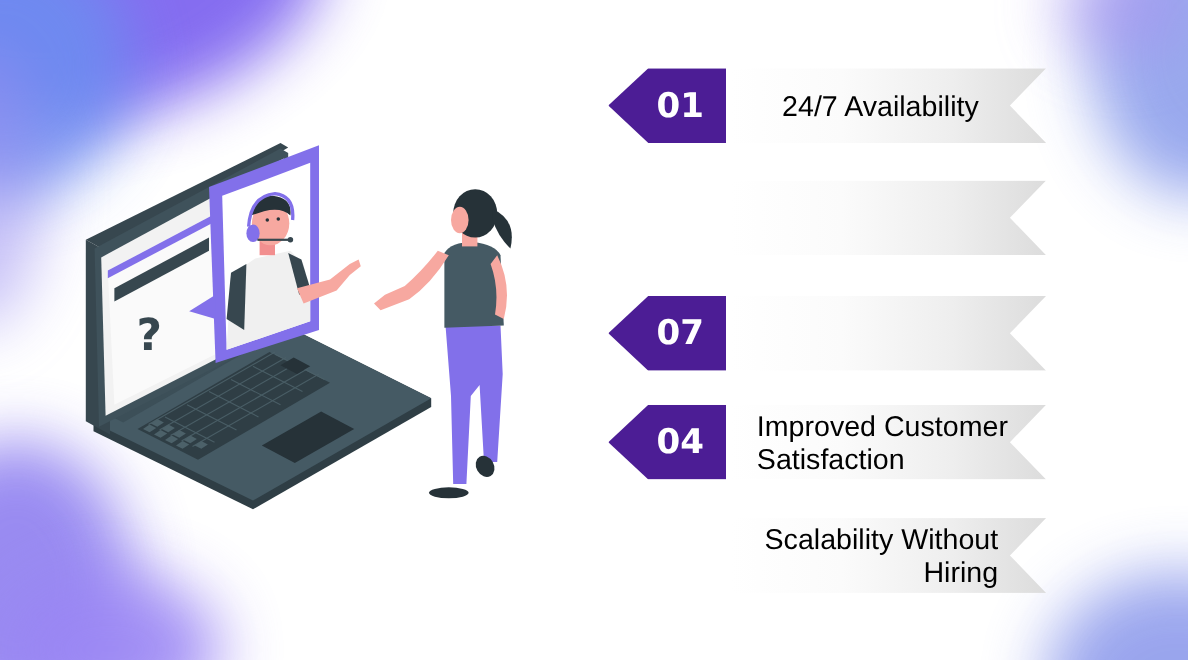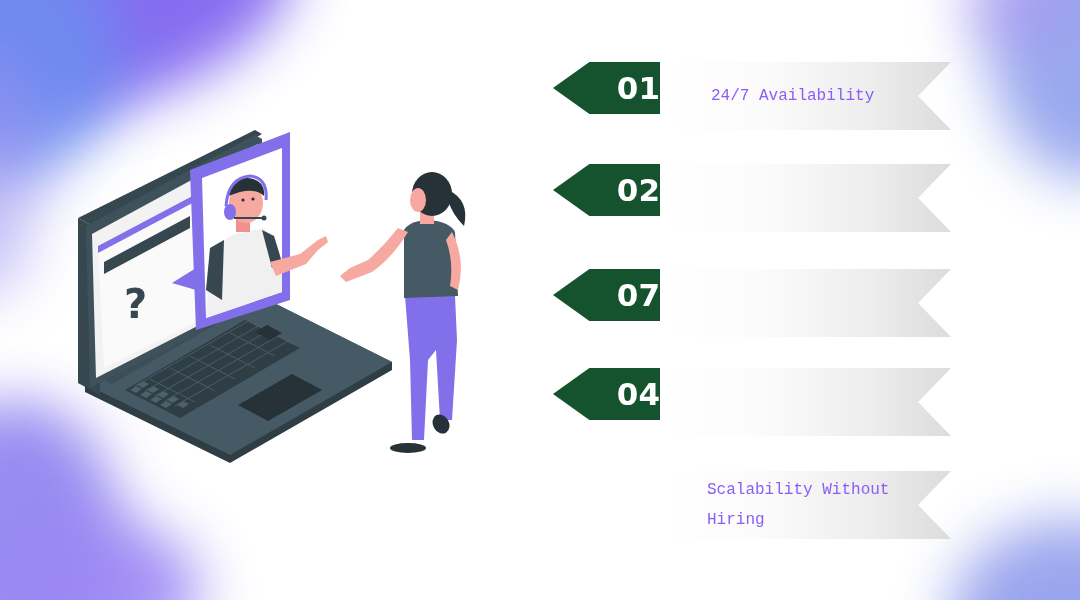--- a/index.html
+++ b/index.html
@@ -17,41 +17,41 @@
     .blob-bl-2 { left: 0px; top: 520px; width: 200px; height: 140px; background: #9a86f4; opacity: 0.9; }
     .blob-tr-1 { left: 990px; top: -80px; width: 200px; height: 260px; background: #8ea0ec; opacity: 0.9; }
     .blob-tr-2 { left: 960px; top: -40px; width: 120px; height: 90px; background: #a893f0; opacity: 0.6; }
     .blob-br-1 { left: 950px; top: 520px; width: 240px; height: 200px; background: #8f9cec; opacity: 0.9; }
 
     .illustration { position: absolute; left: 60px; top: 110px; width: 440px; height: 380px; }
 
     .benefit-list { position: absolute; left: 553px; top: 62px; width: 400px; }
     .benefit-row { position: absolute; left: 0; width: 400px; height: 68px; }
     .badge {
-      position: absolute; left: 0; top: 0; width: 107px; height: 52px;
-      background: #14532d;
+      position: absolute; left: 0; top: 0; width: 107px; height: 68px;
+      background: #4c1d95;
       clip-path: polygon(34% 0, 100% 0, 100% 100%, 34% 100%, 0 50%);
-      display: flex; align-items: center; justify-content: flex-end;
+      display: flex; align-items: center; justify-content: center;
       padding-left: 24px;
     }
     .badge-num {
       color: #ffffff; font-weight: bold; font-size: 31px;
       font-family: "DejaVu Sans", "Liberation Sans", sans-serif;
       letter-spacing: 0px;
     }
     .label-ribbon {
       position: absolute; left: 112px; top: 0; width: 286px; height: 68px;
       background: linear-gradient(90deg, #ffffff 0%, #fbfbfb 35%, #eeeeee 70%, #dcdcdc 100%);
       clip-path: polygon(0 0, 100% 0, 88.5% 50%, 100% 100%, 0 100%);
     }
     .label-text {
       position: absolute; top: 0; height: 68px;
       display: flex; align-items: center;
-      font-family: Liberation Mono, monospace;
-      font-size: 16px; line-height: 30px; color: #8b5cf6;
+      font-family: Liberation Sans, sans-serif;
+      font-size: 26px; line-height: 30px; color: #000000;
       white-space: pre-line;
     }
   </style>
 </head>
 <body>
 
 <div class="bg-blob blob-tl-1"></div>
 <div class="bg-blob blob-tl-2"></div>
 <div class="bg-blob blob-tl-3"></div>
 <div class="bg-blob blob-bl-1"></div>
@@ -158,38 +158,37 @@
 <div class="benefit-list">
   <div class="benefit-row" style="top:0px;">
     <div class="badge">
       <span class="badge-num">01</span>
     </div>
     <div class="label-ribbon"></div>
     <span class="label-text" style="left:158px;">24/7 Availability</span>
   </div>
 
   <div class="benefit-row" style="top:102px;">
-    <div class="badge">
-      <span class="badge-num">02</span>
-    </div>
     <div class="label-ribbon"></div>
   </div>
 
   <div class="benefit-row" style="top:207px;">
     <div class="badge">
       <span class="badge-num">07</span>
     </div>
     <div class="label-ribbon"></div>
   </div>
 
   <div class="benefit-row" style="top:306px;">
     <div class="badge">
       <span class="badge-num">04</span>
     </div>
     <div class="label-ribbon"></div>
+    <span class="label-text" style="left:135px;">Improved Customer
+Satisfaction</span>
   </div>
 
   <div class="benefit-row" style="top:409px;">
     <div class="label-ribbon"></div>
-    <span class="label-text" style="left:154px;">Scalability Without
+    <span class="label-text" style="left:142px;text-align:right;">Scalability Without
 Hiring</span>
   </div>
 </div>
 
 </body></html>

